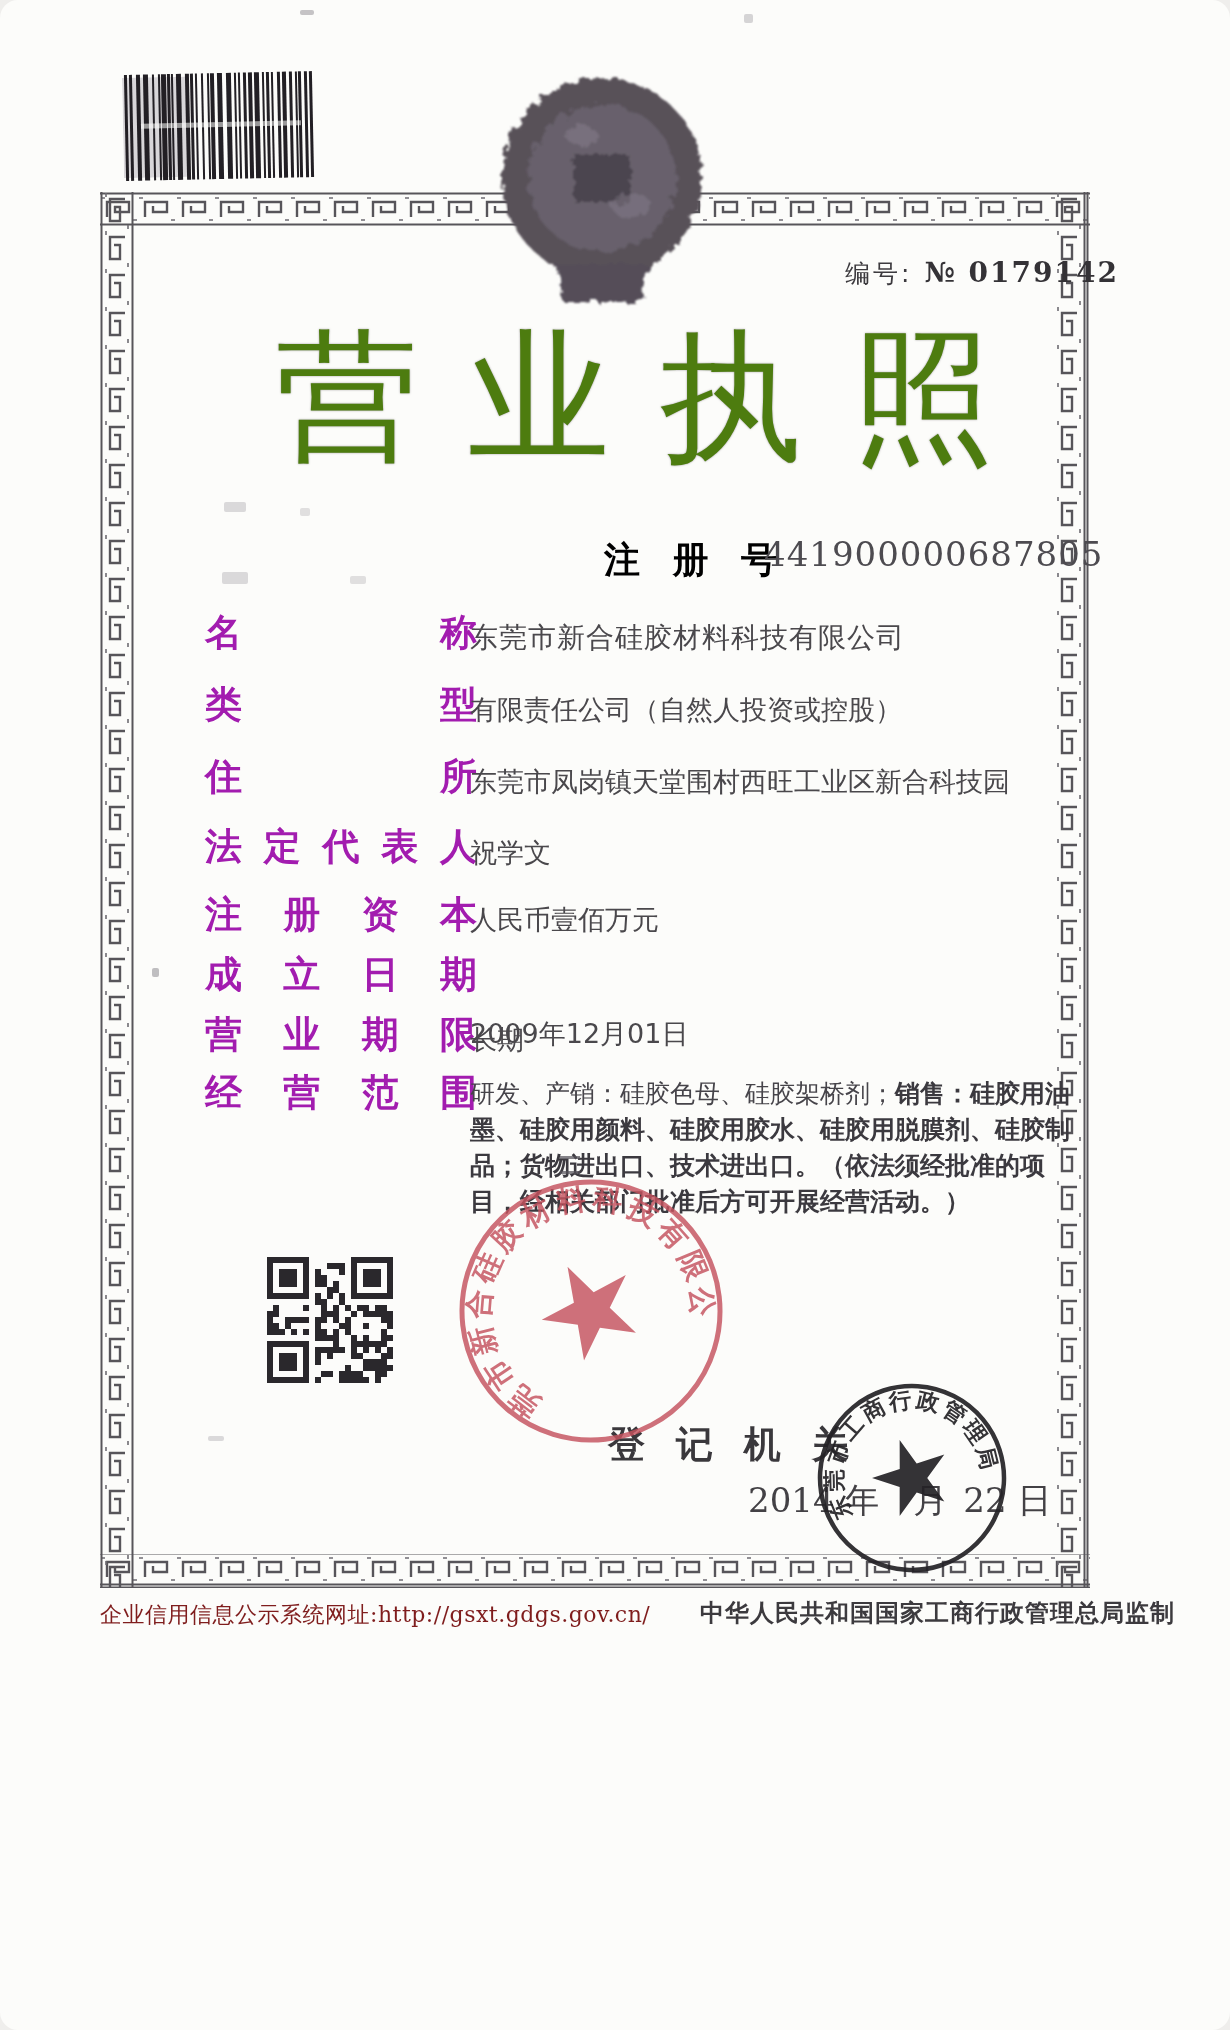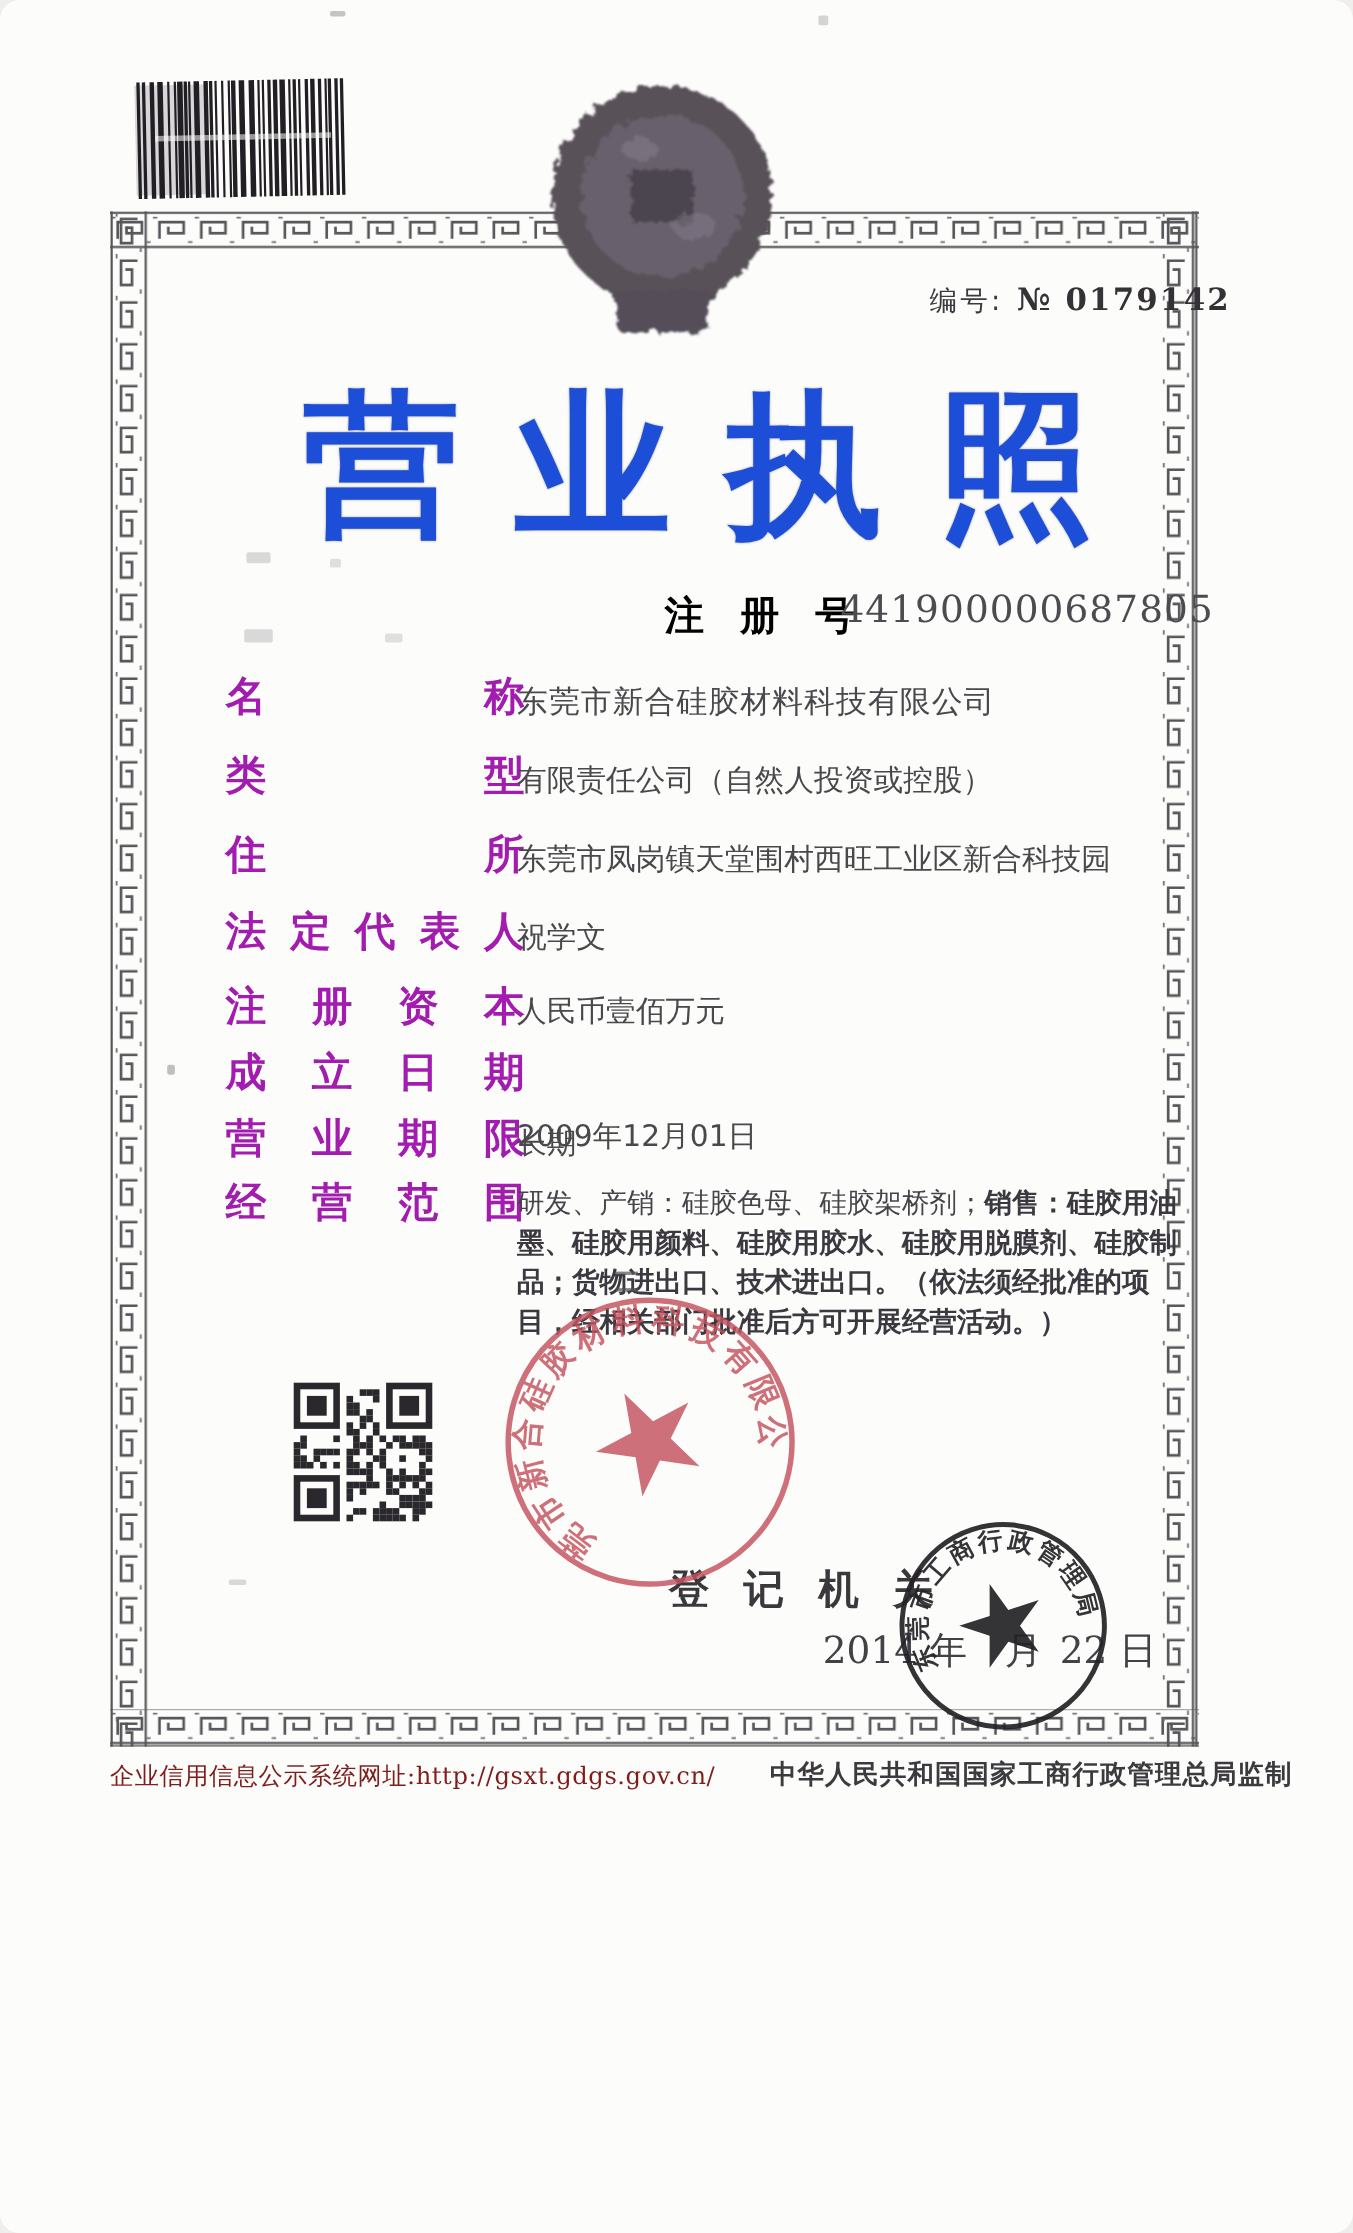--- a/index.html
+++ b/index.html
@@ -14,24 +14,23 @@
   
   .barcode{left:123px;top:70px;transform:rotate(-1.2deg);}
   .emblem{left:490px;top:66px;}
   .qr{left:259px;top:1249px;}
   
   .serial{left:845px;top:256px;display:flex;align-items:baseline;gap:12px;}
   .serial .lab{font-size:25px;color:#3c3a3e;letter-spacing:3px;}
   .serial .num{font-size:28px;font-weight:700;font-family:"DejaVu Serif","Liberation Serif",serif;color:#343236;letter-spacing:2px;}
   
   .title{
-    left:276px;top:322px;font-size:142px;line-height:150px;font-weight:700;
-    letter-spacing:50px;color:#1d4ed8;white-space:nowrap;
+    left:276px;top:322px;font-size:142px;line-height:150px;font-weight:400;
+    letter-spacing:50px;color:#4d7c0f;white-space:nowrap;
     text-shadow:0 0 2px rgba(60,55,62,.55);
-    margin-top:27px;
   }
   
   .reglab{left:604px;top:536px;font-size:36px;font-weight:700;letter-spacing:10px;color:#000000;font-family:"DejaVu Serif","Liberation Serif",serif;white-space:nowrap;}
   .regnum{left:764px;top:534px;font-size:34px;color:#4d4b50;font-family:"DejaVu Serif","Liberation Serif",serif;letter-spacing:1px;}
   
   .flabel{
     left:205px;width:272px;font-size:37px;font-weight:700;color:#a21caf;
     font-family:"DejaVu Serif","Liberation Serif",serif;
     text-align:justify;text-align-last:justify;line-height:44px;
   }

